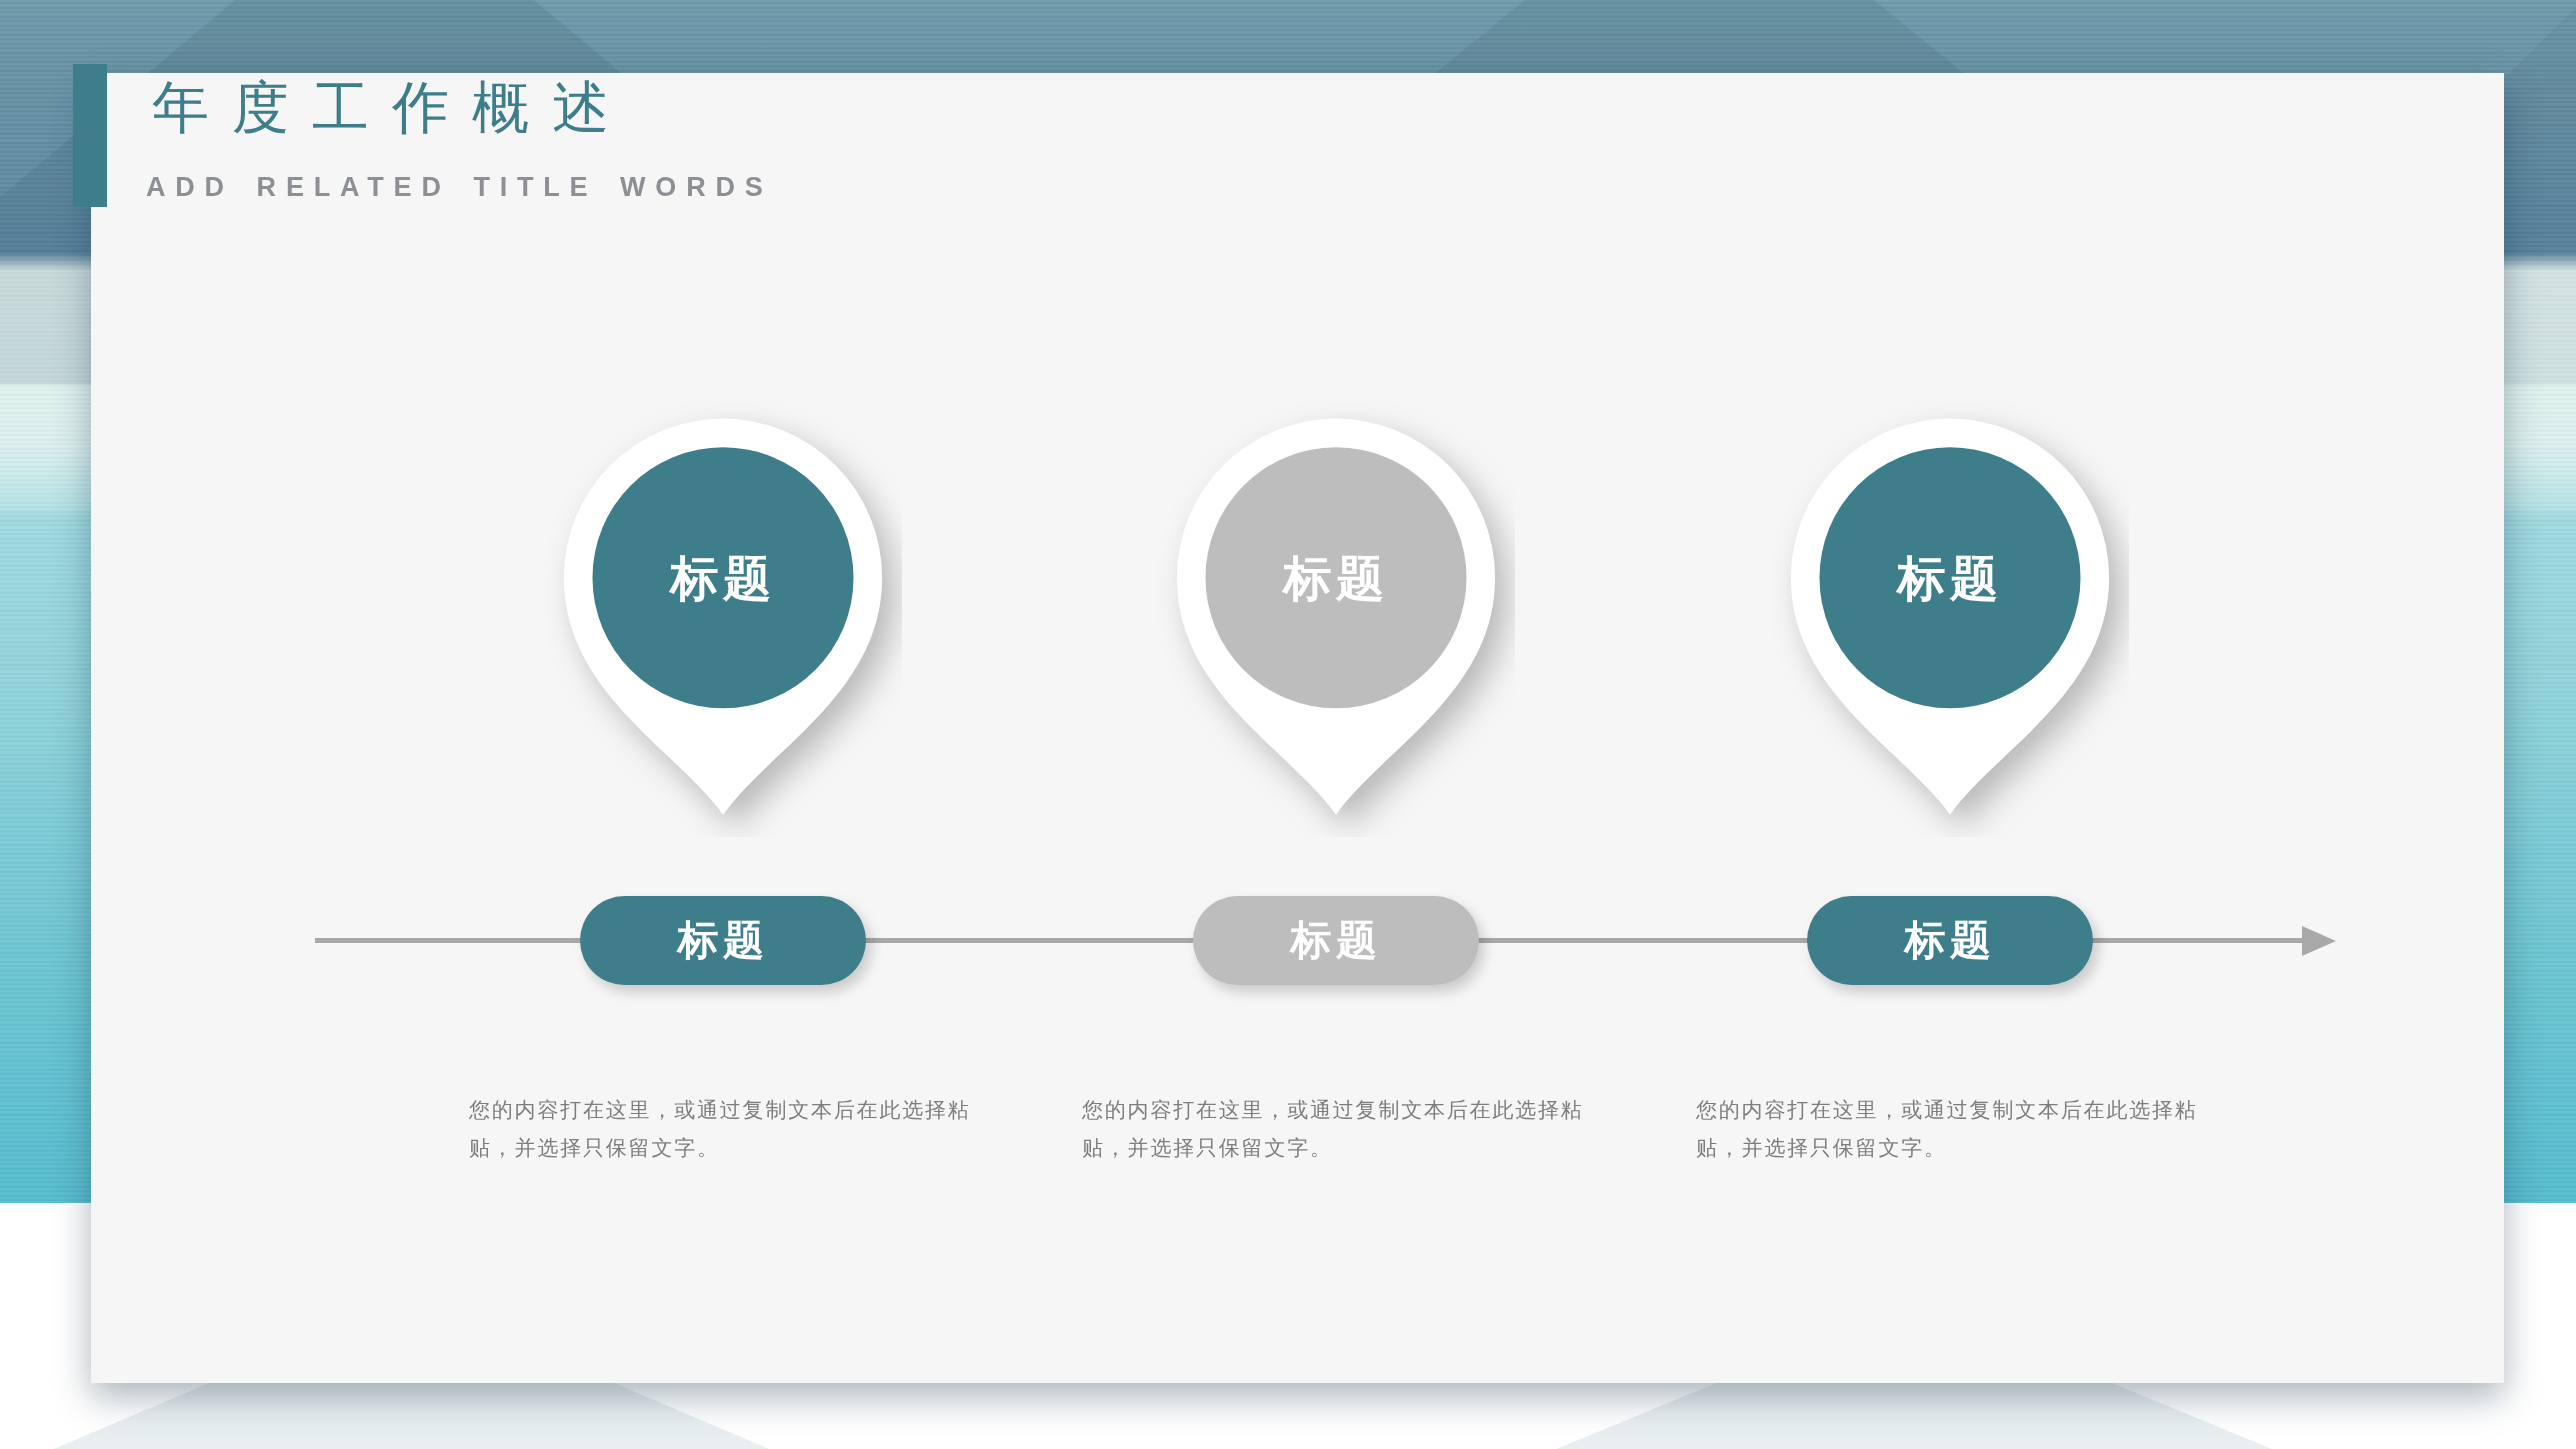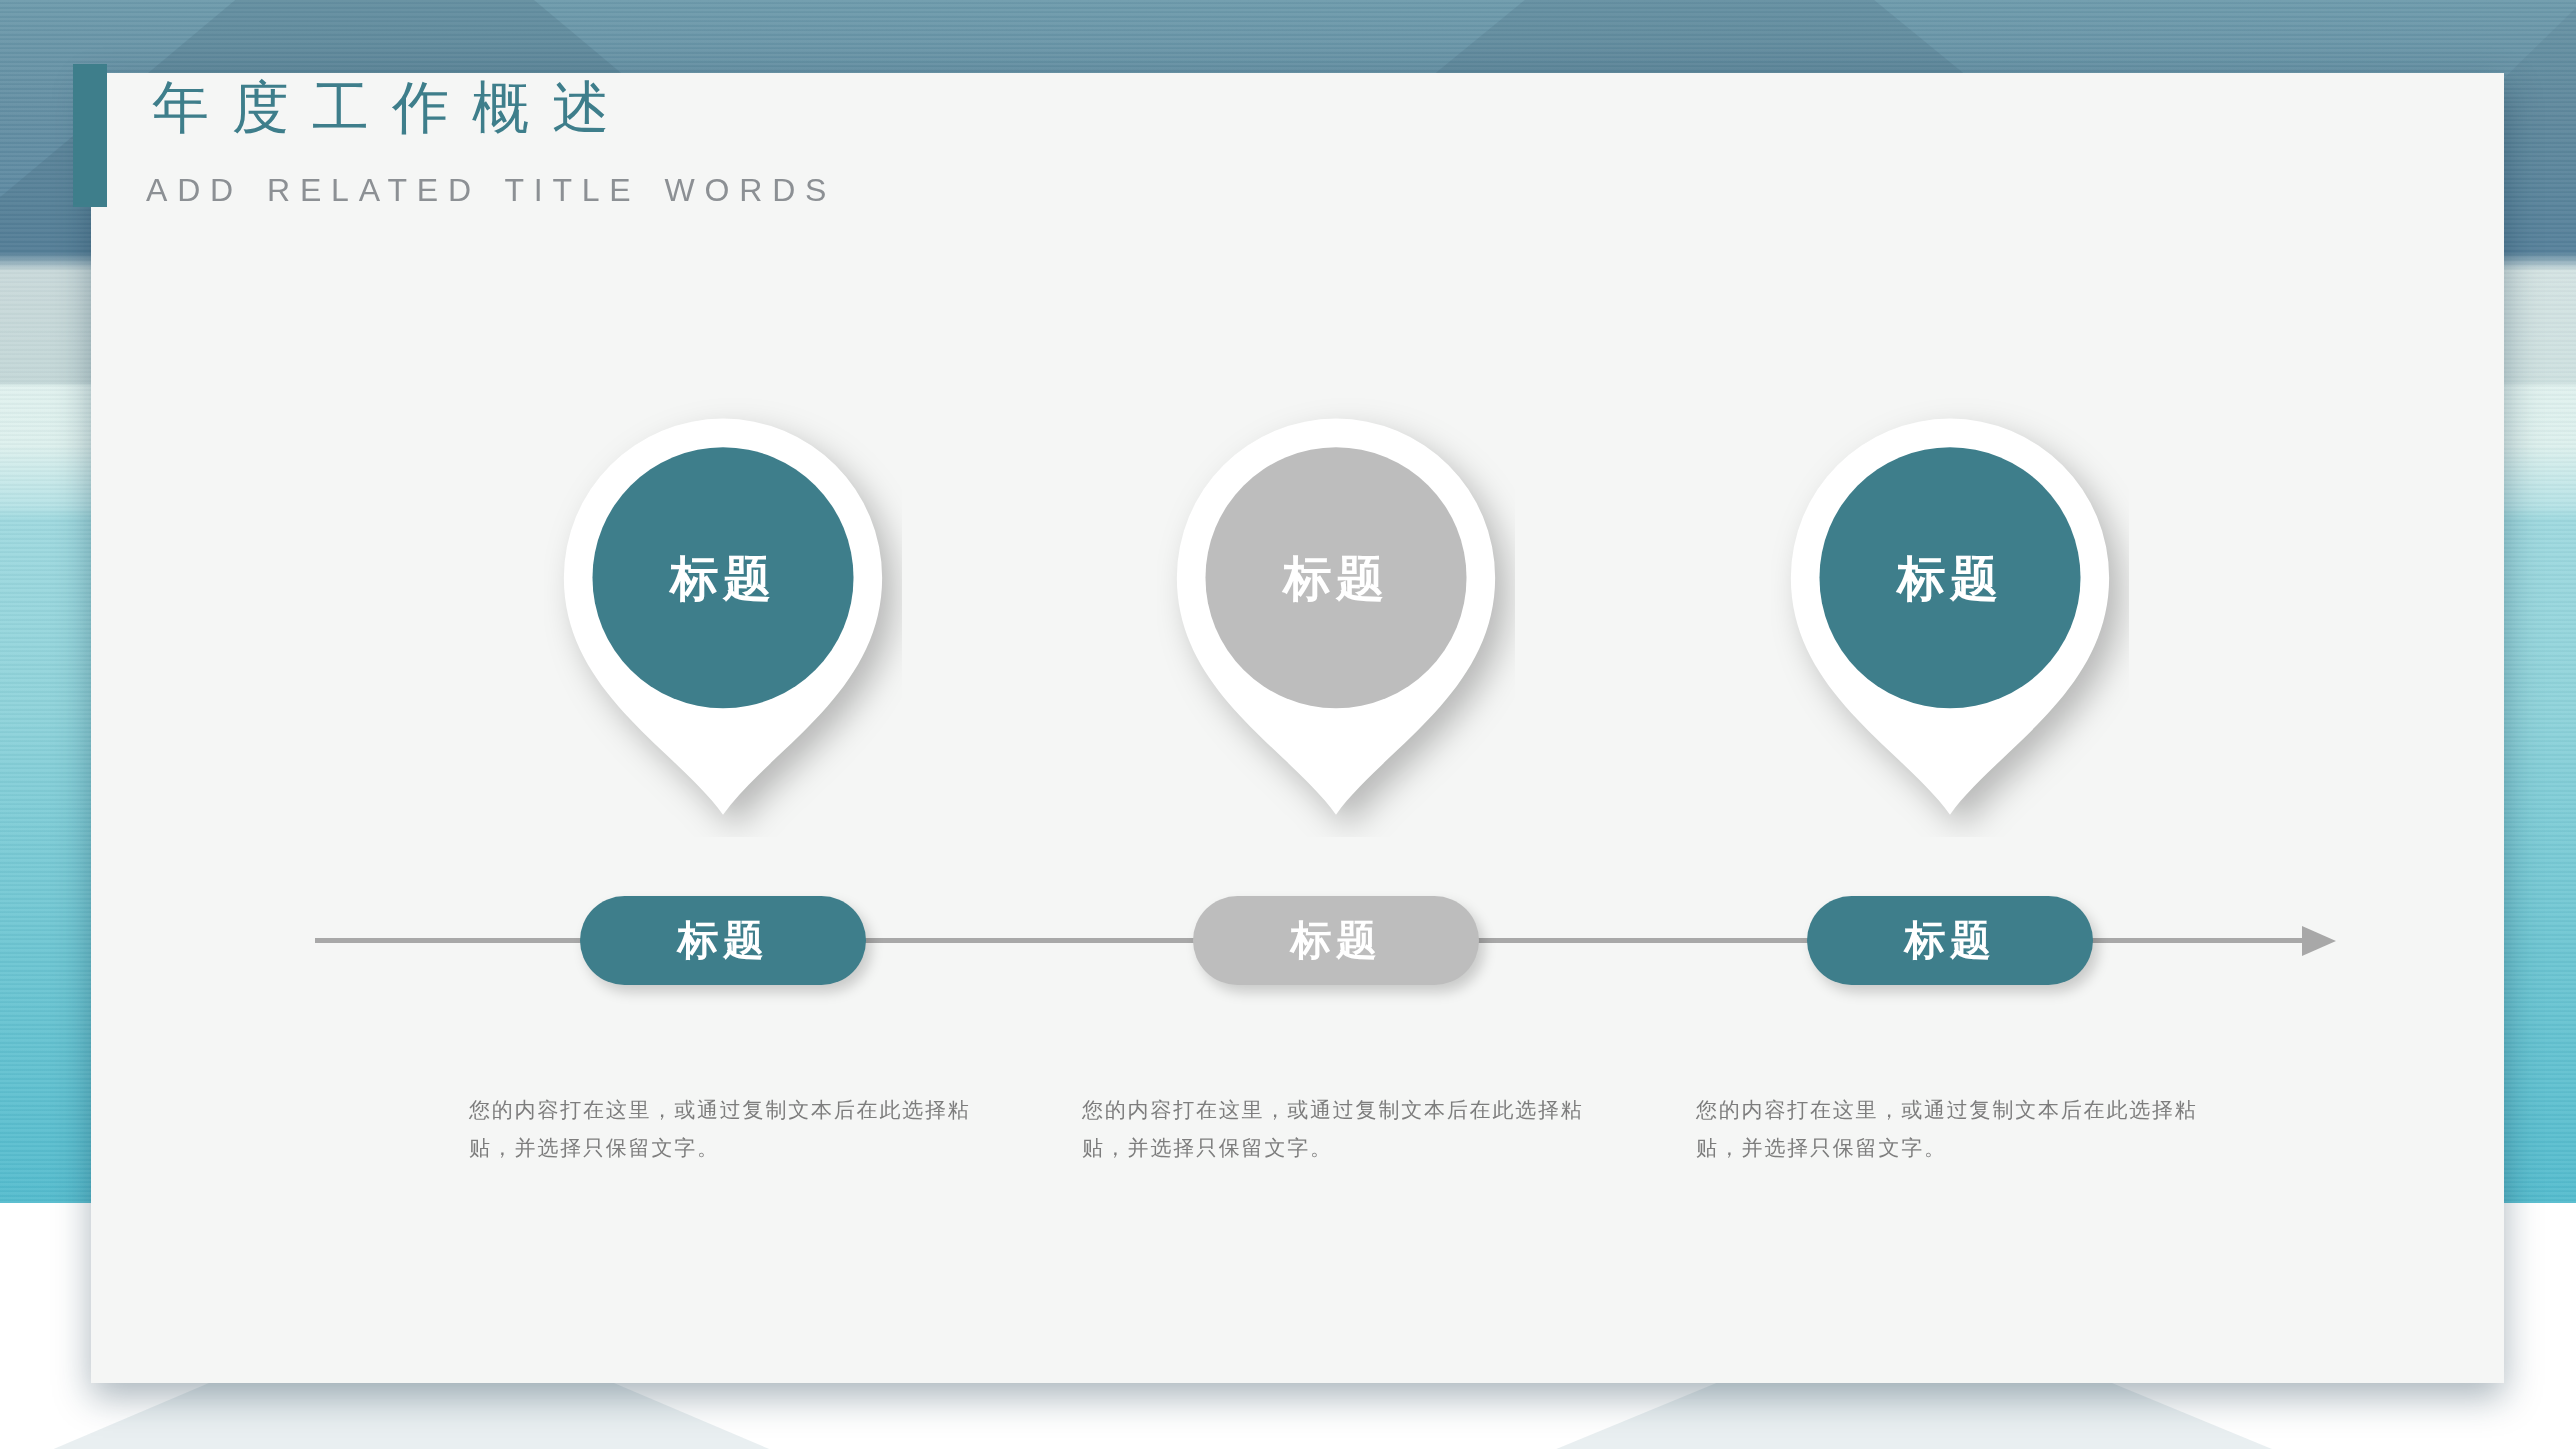--- a/index.html
+++ b/index.html
@@ -35,22 +35,22 @@
     position:absolute;left:73px;top:64px;width:34px;height:143px;
     background:var(--teal);z-index:3;
   }
   .page-title{
     position:absolute;left:152px;top:75px;z-index:3;
     font-size:57px;line-height:1.15;letter-spacing:23px;
     color:var(--teal);font-weight:400;white-space:nowrap;
   }
   .page-subtitle{
     position:absolute;left:146px;top:172px;z-index:3;
-    font-size:32px;letter-spacing:9.8px;word-spacing:5.4px;
-    color:var(--subtitle-gray);font-weight:400;white-space:nowrap;
+    font-size:27px;letter-spacing:9.8px;word-spacing:5.4px;
+    color:var(--subtitle-gray);font-weight:700;white-space:nowrap;
   }
   .timeline-line{
     position:absolute;left:315px;top:938px;width:1989px;height:5.4px;
     background:var(--line-gray);z-index:2;
   }
   .arrow-head{
     position:absolute;left:2302px;top:926px;width:0;height:0;z-index:2;
     border-left:34px solid var(--line-gray);
     border-top:15px solid transparent;border-bottom:15px solid transparent;
   }

